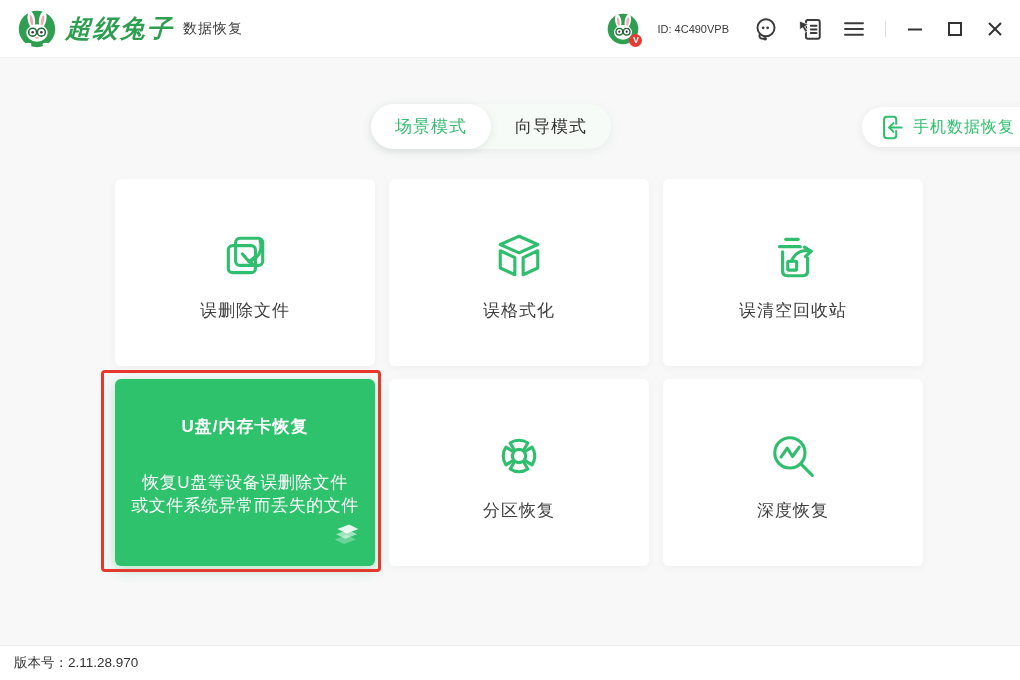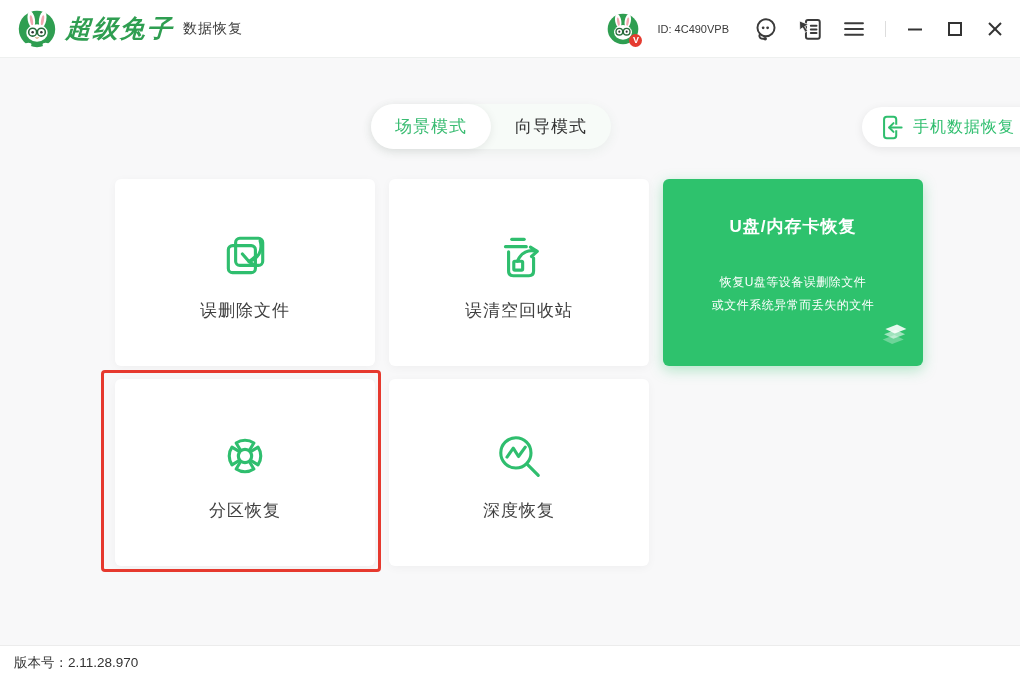--- a/index.html
+++ b/index.html
@@ -69,21 +69,21 @@
     display:flex; flex-direction:column; align-items:center; padding-top:52px;
   }
   .card .icon svg { width:50px; height:50px; display:block; }
   .card .label { margin-top:18px; font-size:17px; color:#404040; letter-spacing:1px; }
 
   .card.green {
     background:#2ec26d; position:relative; padding-top:36px;
     box-shadow:0 4px 14px rgba(46,194,109,.35);
   }
   .card.green .g-title { color:#fff; font-size:17px; font-weight:bold; letter-spacing:1px; }
-  .card.green .g-desc { margin-top:33px; color:#fff; font-size:12px; line-height:23px; text-align:center; letter-spacing:.5px; }
+  .card.green .g-desc { margin-top:33px; color:#fff; font-size:17px; line-height:23px; text-align:center; letter-spacing:.5px; }
   .card.green .layers { position:absolute; right:14px; bottom:12px; width:36px; height:32px; }
 
   .highlight-box {
     position:absolute; left:101px; top:312px; width:280px; height:202px;
     border:3px solid #e6392e; border-radius:4px; pointer-events:none;
   }
 
   
   .footer {
     position:absolute; left:0; right:0; bottom:0; height:35px;
@@ -207,20 +207,30 @@
           <rect class="gstroke" x="8" y="14" width="26" height="26" rx="4"></rect>
           <rect class="gstroke" x="15" y="7" width="26" height="26" rx="4" fill="#fff"></rect>
           <path class="gstroke" d="M38.5 9.5 C 41.5 19 36 27 28.5 29"></path>
           <polyline class="gstroke" points="33.5 25, 28 29.5, 33.5 33"></polyline>
           <line class="gstroke" x1="21.5" y1="22" x2="28" y2="29.5"></line>
         </svg>
       </span>
       <span class="label">误删除文件</span>
     </div>
 
+    <div class="card">
+      <span class="icon">
+        <svg viewBox="0 0 48 48">
+          <path class="gstroke" d="M24 5 L42 13 L24 21 L6 13 Z"></path>
+          <path class="gstroke" d="M6 19 L20 25.5 L20 42 L6 35.5 Z"></path>
+          <path class="gstroke" d="M42 19 L28 25.5 L28 42 L42 35.5 Z"></path>
+        </svg>
+      </span>
+      <span class="label">误格式化</span>
+    </div>
 
     <div class="card">
       <span class="icon">
         <svg viewBox="0 0 48 48">
           <line class="gstroke" x1="17" y1="8" x2="29" y2="8"></line>
           <line class="gstroke" x1="11" y1="15" x2="31" y2="15"></line>
           <path class="gstroke" d="M14 20 V38.5 Q14 43 18.5 43 H33.5 Q38 43 38 38.5 V26"></path>
           <rect class="gstroke" x="19" y="29" width="8.5" height="8.5" rx="1"></rect>
           <path class="gstroke" d="M22.5 29 C 26 20.5 33 17.5 41 19.5"></path>
           <path class="gstroke" d="M41.5 19.5 l-6.5 -4 M41.5 19.5 l-5.5 5"></path>

